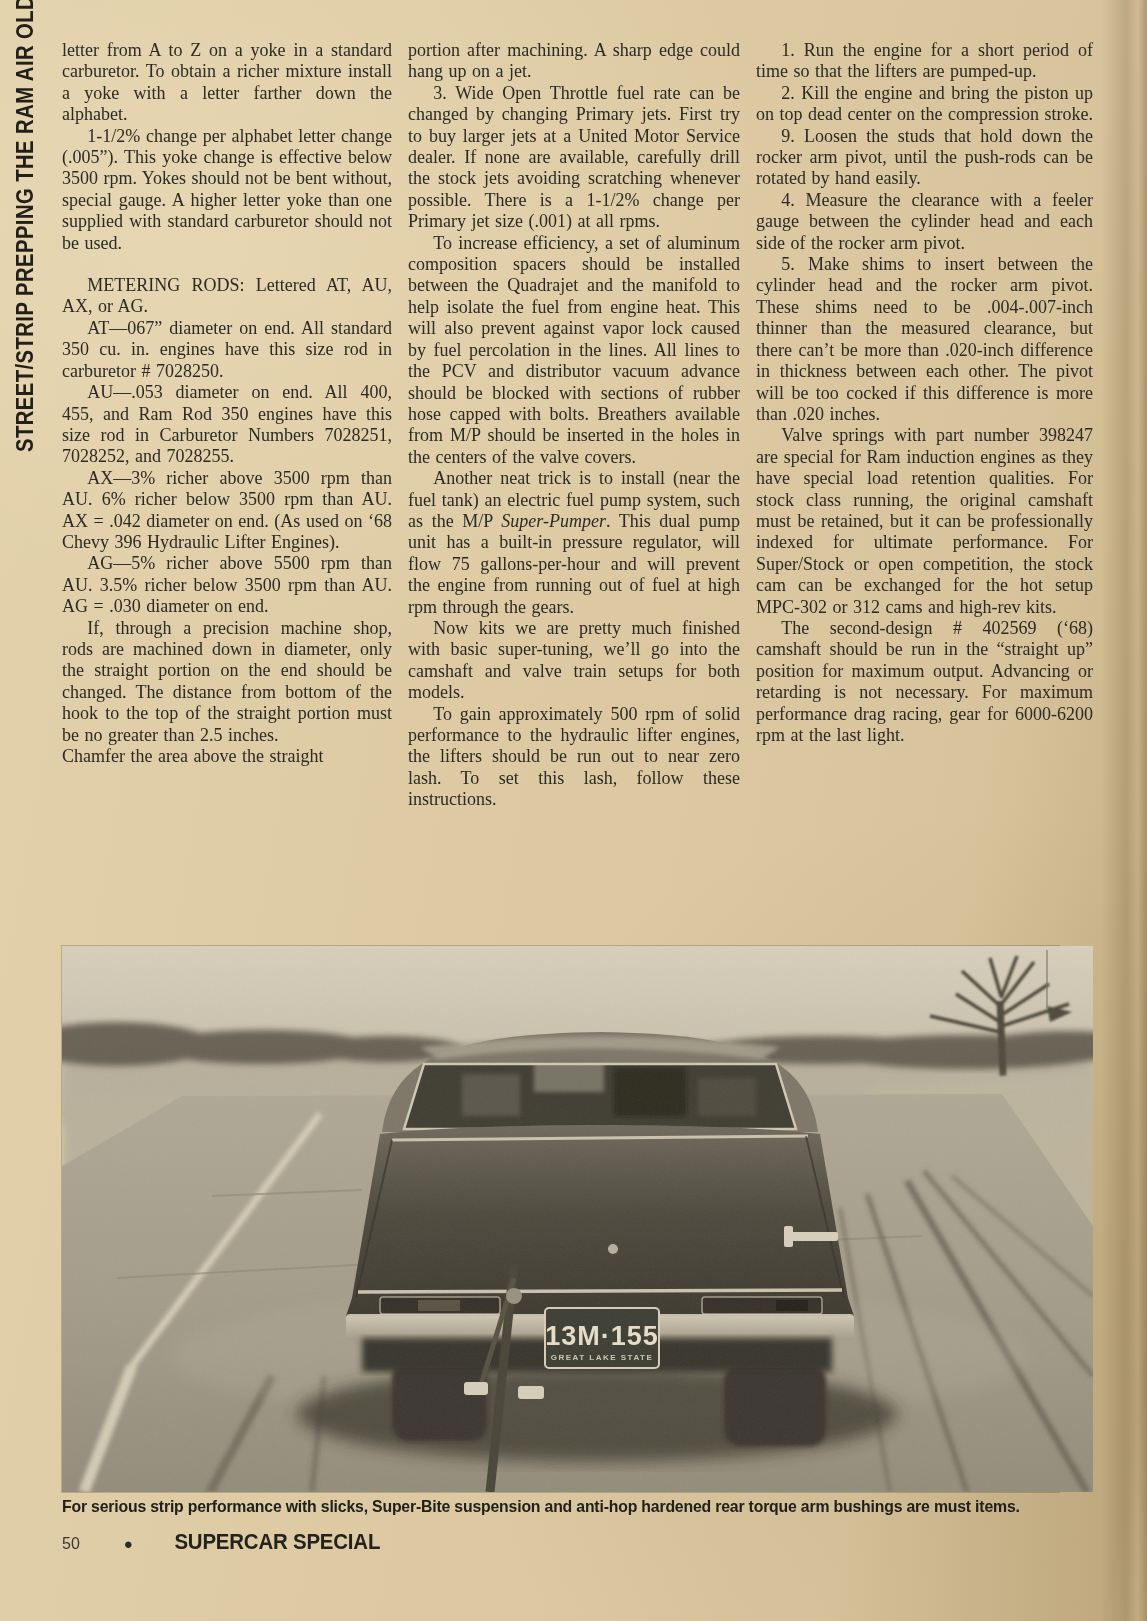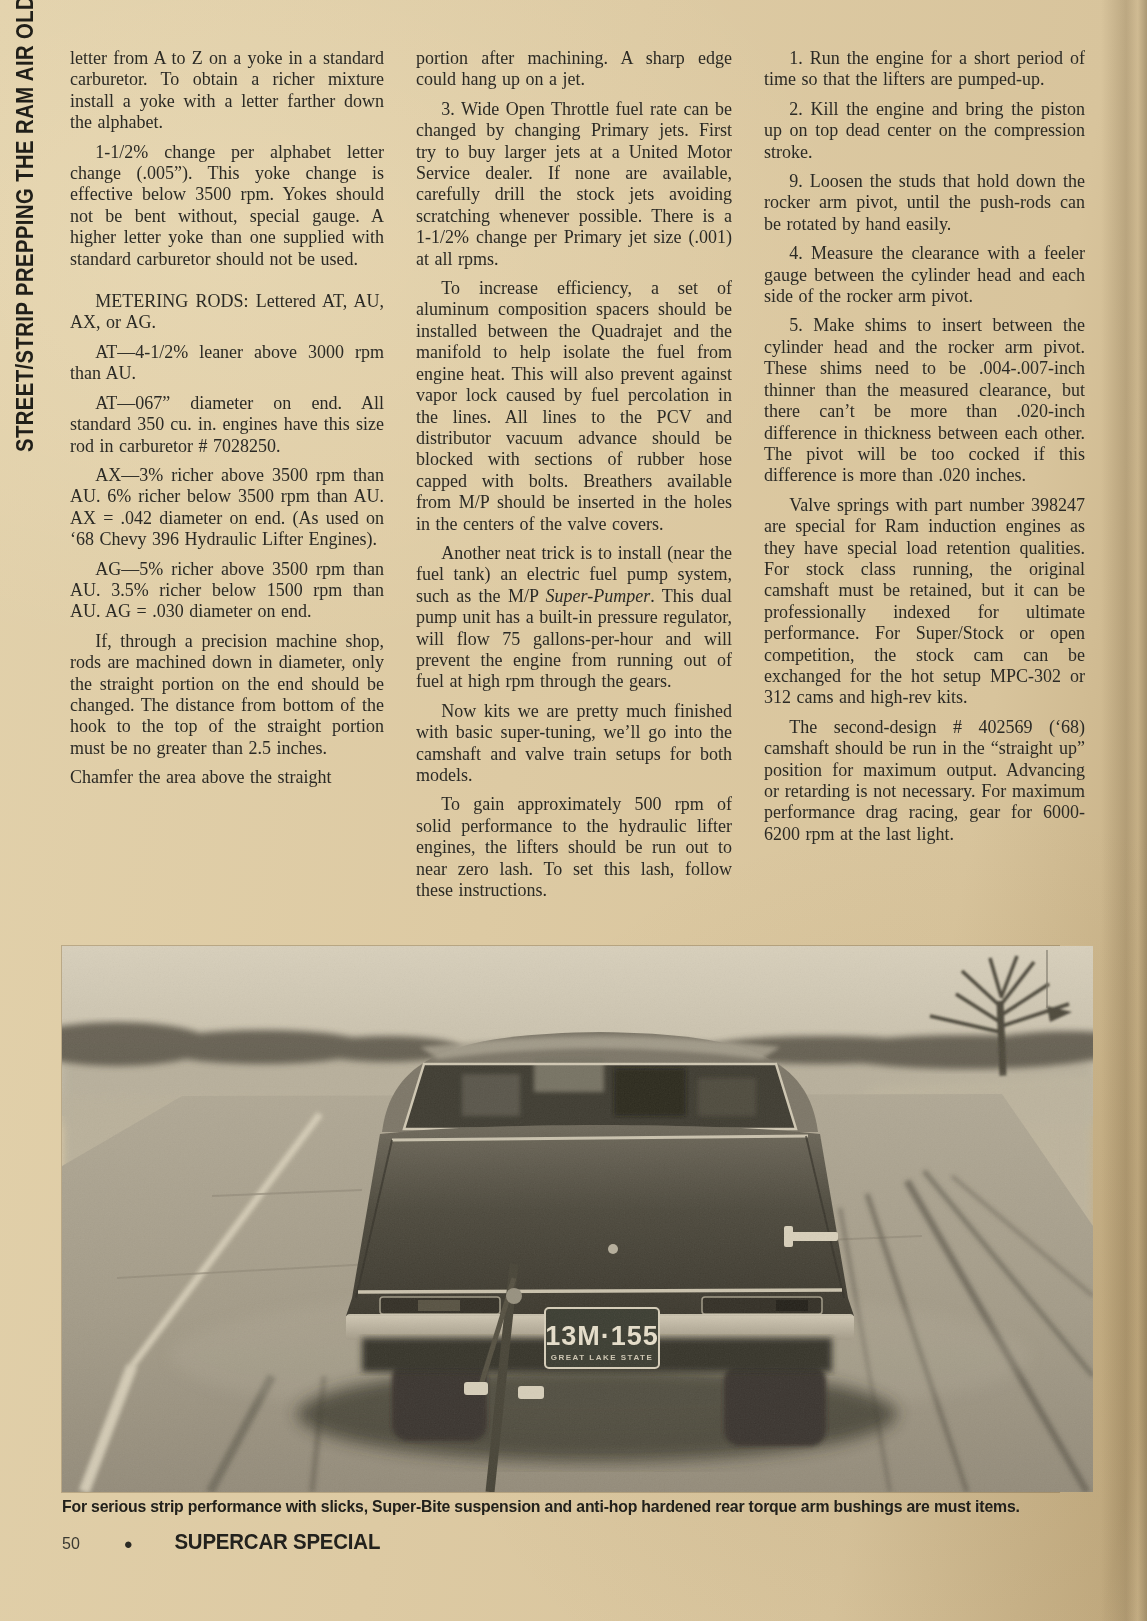--- a/index.html
+++ b/index.html
@@ -16,21 +16,21 @@
   .sidebar-title{
     position:absolute;left:12px;top:452px;transform:rotate(-90deg) scaleX(0.88);transform-origin:left top;
     white-space:nowrap;font-family:"Liberation Sans",sans-serif;font-weight:bold;font-size:23px;
     letter-spacing:.5px;color:#201f19;
   }
   .columns{
     position:absolute;left:62px;top:40px;width:1031px;
     display:grid;grid-template-columns:330px 332px 337px;column-gap:16px;
   }
   .col{color:#2b2a25;}
-  .para{margin:8px;font-size:18px;line-height:21.4px;text-align:justify;word-spacing:1px;}
+  .para{margin:0;font-size:18px;line-height:21.4px;text-align:justify;word-spacing:1px;}
   .para.ind{text-indent:1.4em;}
   .para.gap{margin-top:21px;}
   .para em{font-style:italic;}
   .photo{
     position:absolute;left:62px;top:946px;width:997px;height:546px;
     box-shadow:0 0 0 1px rgba(70,55,30,.25);
   }
   .caption{
     position:absolute;left:62px;top:1497px;width:1020px;
     font-family:"Liberation Sans",sans-serif;font-weight:bold;font-size:17px;color:#21201b;
@@ -51,24 +51,24 @@
 <div class="page">
   <div class="page-edge"></div>
 
   <div class="sidebar-title">STREET/STRIP PREPPING THE RAM AIR OLDS</div>
 
   <div class="columns">
     <div class="col">
         <p class="para">letter from A to Z on a yoke in a standard carburetor. To obtain a richer mixture install a yoke with a letter farther down the alphabet.</p>
         <p class="para ind">1-1/2% change per alphabet letter change (.005”). This yoke change is effective below 3500 rpm. Yokes should not be bent without, special gauge. A higher letter yoke than one supplied with standard carburetor should not be used.</p>
         <p class="para ind gap">METERING RODS: Lettered AT, AU, AX, or AG.</p>
-        <p class="para ind">AT—4-1/2% leaner above 3000 rpm than AU.</p>
         <p class="para ind">AT—067” diameter on end. All standard 350 cu. in. engines have this size rod in carburetor # 7028250.</p>
+        <p class="para ind">AU—.053 diameter on end. All 400, 455, and Ram Rod 350 engines have this size rod in Carburetor Numbers 7028251, 7028252, and 7028255.</p>
         <p class="para ind">AX—3% richer above 3500 rpm than AU. 6% richer below 3500 rpm than AU. AX = .042 diameter on end. (As used on ‘68 Chevy 396 Hydraulic Lifter Engines).</p>
-        <p class="para ind">AG—5% richer above 3500 rpm than AU. 3.5% richer below 1500 rpm than AU. AG = .030 diameter on end.</p>
+        <p class="para ind">AG—5% richer above 5500 rpm than AU. 3.5% richer below 3500 rpm than AU. AG = .030 diameter on end.</p>
         <p class="para ind">If, through a precision machine shop, rods are machined down in diameter, only the straight portion on the end should be changed. The distance from bottom of the hook to the top of the straight portion must be no greater than 2.5 inches.</p>
         <p class="para">Chamfer the area above the straight</p>
       </div>
     <div class="col">
         <p class="para">portion after machining. A sharp edge could hang up on a jet.</p>
         <p class="para ind">3. Wide Open Throttle fuel rate can be changed by changing Primary jets. First try to buy larger jets at a United Motor Service dealer. If none are available, carefully drill the stock jets avoiding scratching whenever possible. There is a 1-1/2% change per Primary jet size (.001) at all rpms.</p>
         <p class="para ind">To increase efficiency, a set of aluminum composition spacers should be installed between the Quadrajet and the manifold to help isolate the fuel from engine heat. This will also prevent against vapor lock caused by fuel percolation in the lines. All lines to the PCV and distributor vacuum advance should be blocked with sections of rubber hose capped with bolts. Breathers available from M/P should be inserted in the holes in the centers of the valve covers.</p>
         <p class="para ind">Another neat trick is to install (near the fuel tank) an electric fuel pump system, such as the M/P <em>Super-Pumper</em>. This dual pump unit has a built-in pressure regulator, will flow 75 gallons-per-hour and will prevent the engine from running out of fuel at high rpm through the gears.</p>
         <p class="para ind">Now kits we are pretty much finished with basic super-tuning, we’ll go into the camshaft and valve train setups for both models.</p>
         <p class="para ind">To gain approximately 500 rpm of solid performance to the hydraulic lifter engines, the lifters should be run out to near zero lash. To set this lash, follow these instructions.</p>

